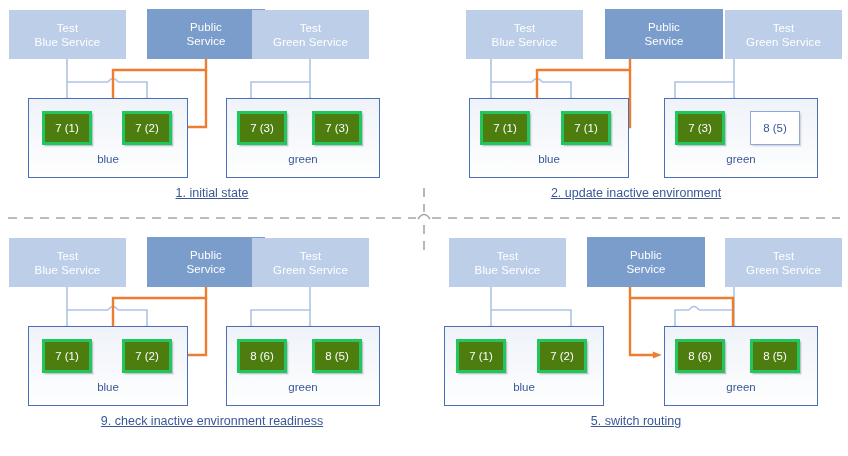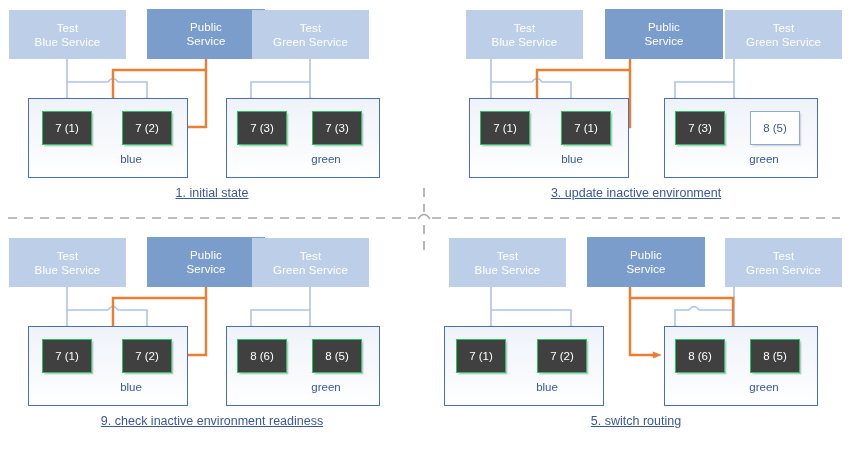--- a/index.html
+++ b/index.html
@@ -31,30 +31,29 @@
     position:absolute;
     box-sizing:border-box;
     border:1px solid #4a6fb5;
     background:linear-gradient(180deg,#eff3f9 0%,#f7f9fc 55%,#ffffff 100%);
   }
   .envlabel{
     position:absolute;
     text-align:center;
     color:#3a5896;
     font-size:11.5px;
-    margin-left:23px;
   }
   .pod{
     position:absolute;
     box-sizing:border-box;
     display:flex;align-items:center;justify-content:center;
     font-size:11.5px;
-    background:#404040;
+    background:#4d7c0f;
     color:#ffffff;
-    border:1px solid #22c55e;
+    border:3px solid #22c55e;
     box-shadow:1.5px 1.5px 1.5px rgba(120,130,145,.45);
   }
   .pod.empty{
     background:#ffffff;
     color:#3a5896;
     border:1px solid #8fa9d4;
     box-shadow:1.5px 1.5px 1.5px rgba(150,160,175,.38);
   }
   .caption{
     position:absolute;
@@ -192,21 +191,21 @@
     <div class="envbox" style="left:45px;top:98px;width:160px;height:80px;"></div>
     <div class="pod" style="left:56px;top:111px;width:50px;height:34px;">7 (1)</div>
     <div class="pod" style="left:137px;top:111px;width:50px;height:34px;">7 (1)</div>
     <div class="envlabel" style="left:45px;top:153px;width:160px;">blue</div>
 
     <div class="envbox" style="left:240px;top:98px;width:154px;height:80px;"></div>
     <div class="pod" style="left:251px;top:111px;width:50px;height:34px;">7 (3)</div>
     <div class="pod empty" style="left:326px;top:111px;width:50px;height:34px;">8 (5)</div>
     <div class="envlabel" style="left:240px;top:153px;width:154px;">green</div>
 
-    <div class="caption" style="top:186px;">3. update inactive environment</div>
+    <div class="caption" style="top:186px;">2. update inactive environment</div>
   </div>
 
   <div class="quad q3">
     <div class="svcbox svc-test" style="left:9px;top:10px;width:117px;height:49px;">
       <span><span>Test</span><br><span>Blue Service</span></span>
     </div>
     <div class="svcbox svc-public" style="left:147px;top:9px;width:118px;height:50px;">
       <span><span>Public</span><br><span>Service</span></span>
     </div>
     <div class="svcbox svc-test" style="left:252px;top:10px;width:117px;height:49px;">

